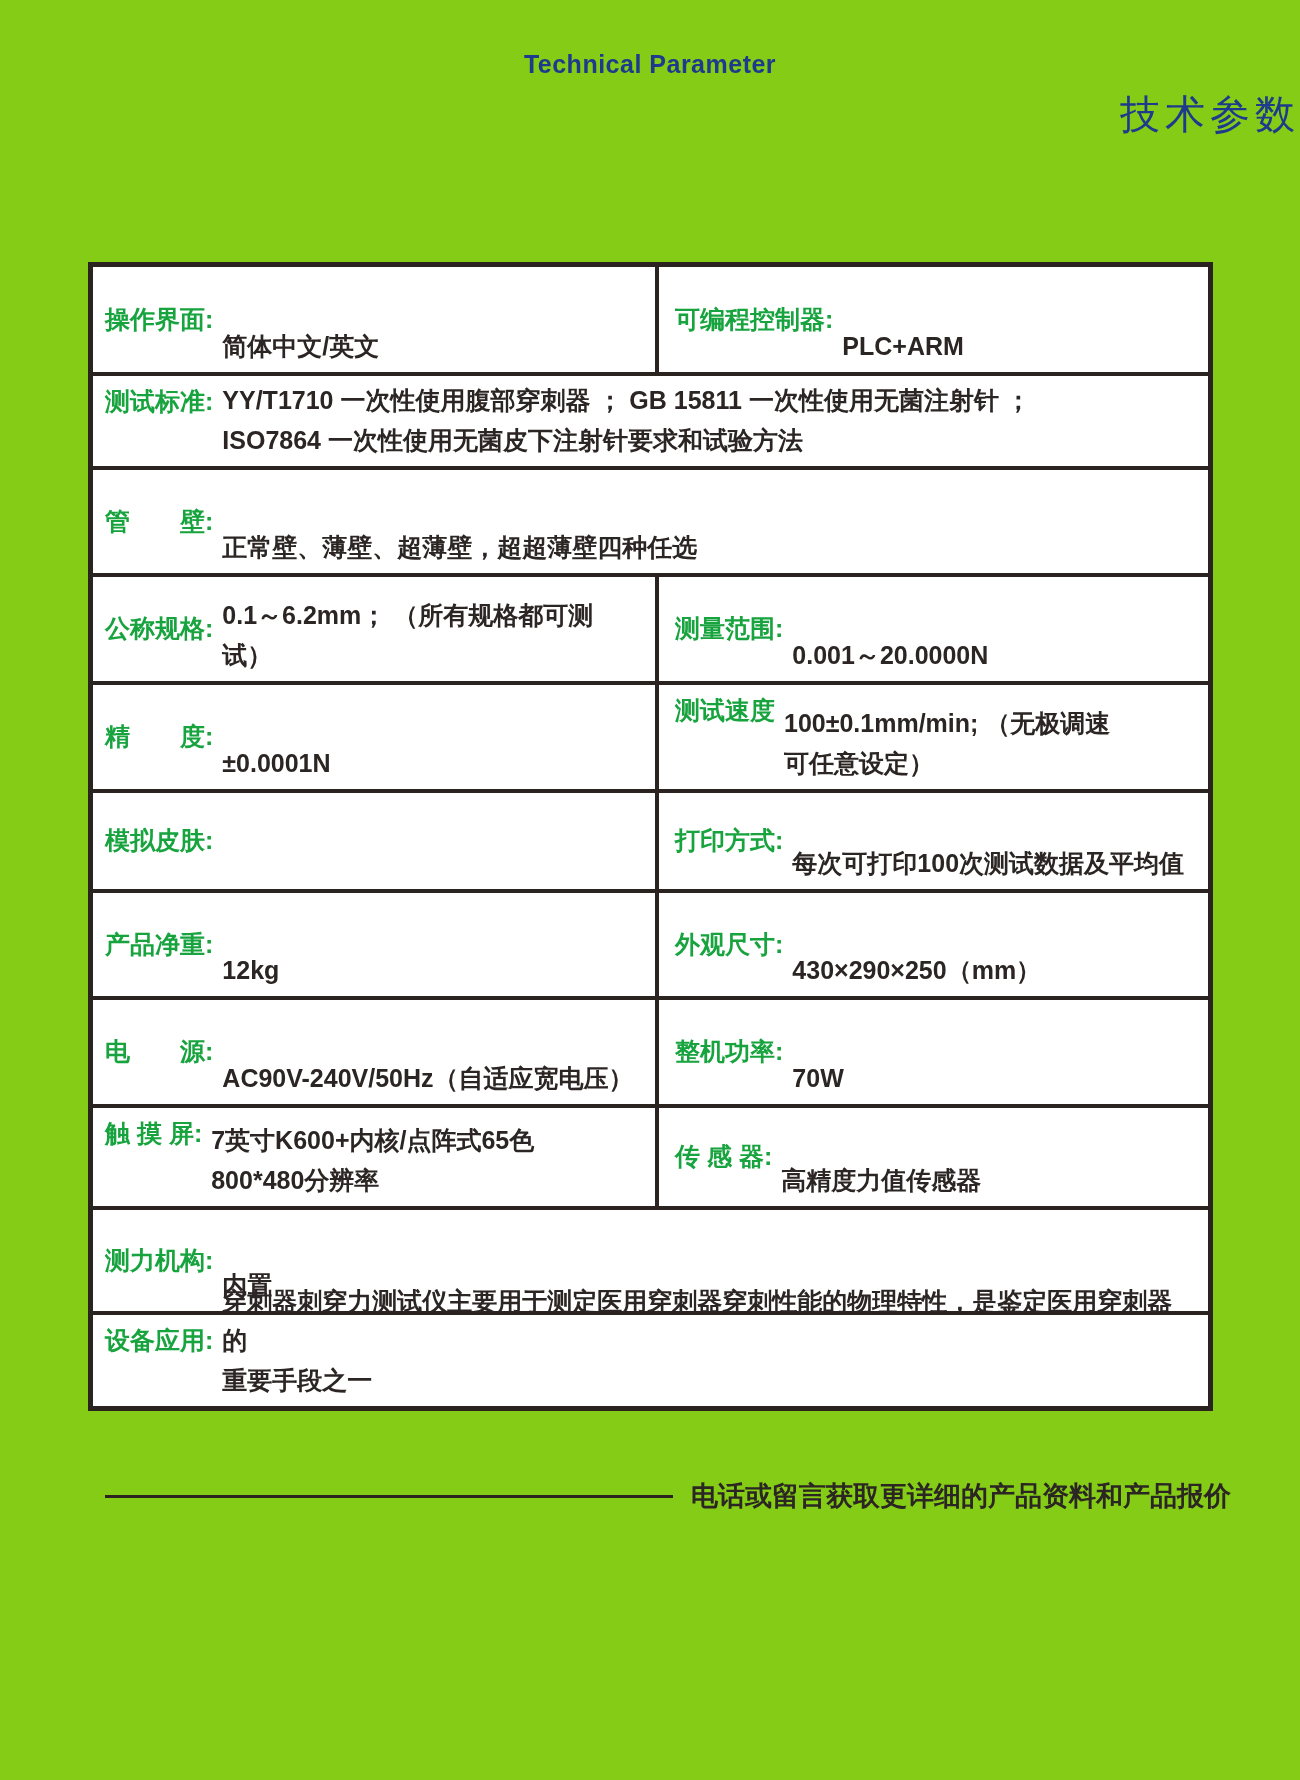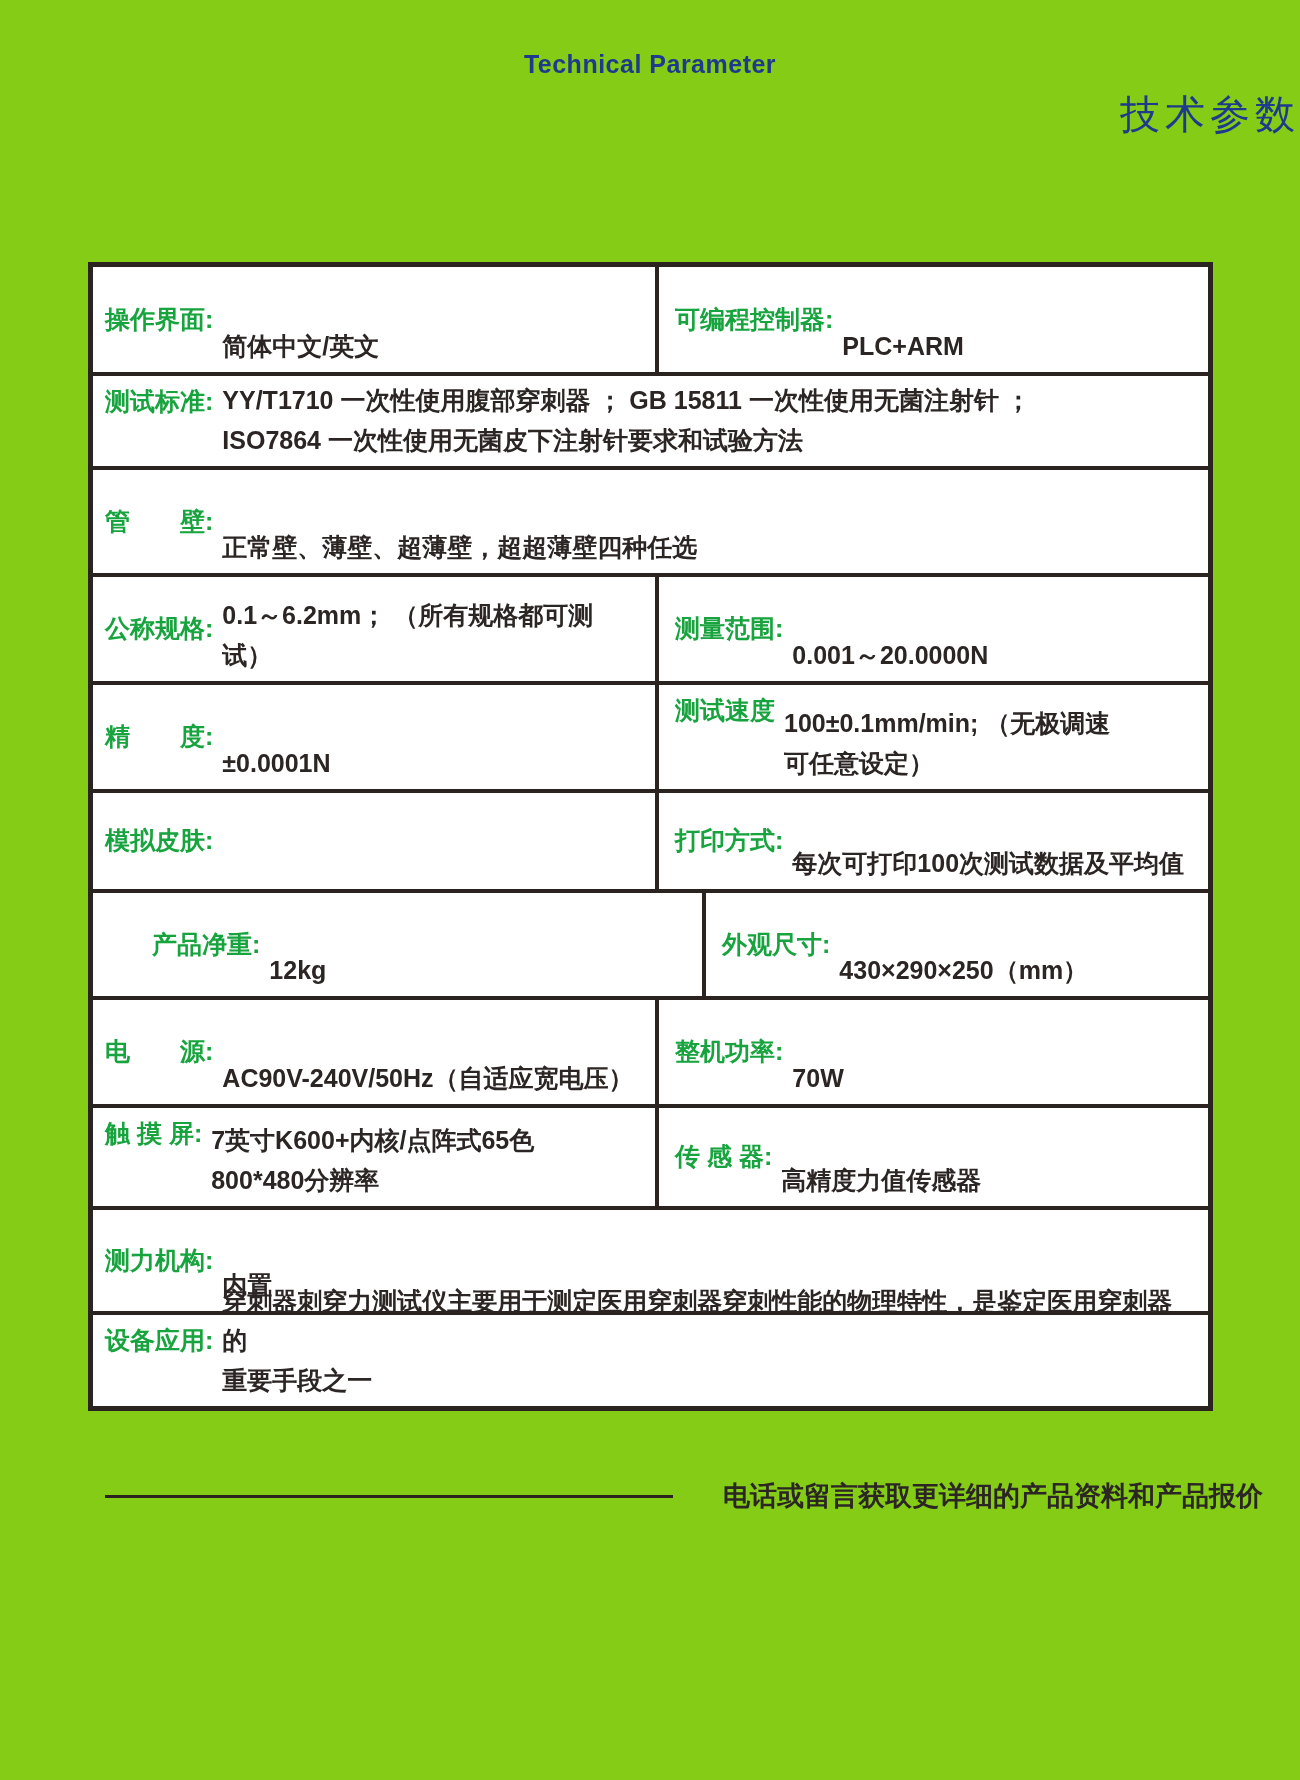--- a/index.html
+++ b/index.html
@@ -32,21 +32,21 @@
   .cell.full{width:100%;}
   .lab{
     color:var(--green);font-weight:700;white-space:pre;flex:none;
     margin-right:9px;align-self:flex-start;padding-top:0;
   }
   .cell.center-lab .lab{align-self:center;}
   .val{white-space:pre-line;font-weight:600;color:var(--text);}
 
   .footer{
     position:absolute;top:1478px;left:105px;right:70px;
-    display:flex;align-items:center;gap:32px;
+    display:flex;align-items:center;
   }
   .footer-line{width:568px;height:3px;background:var(--border);flex:none;}
   .footer-text{margin-left:18px;font-size:27px;font-weight:600;color:var(--text);white-space:nowrap;}
 </style>
 </head>
 <body>
 
 <div class="page">
 
   <div class="header">
@@ -101,21 +101,21 @@
       </div>
       <div class="row bt" style="height: 100px;">
         <div class="cell left center-lab">
           <span class="lab">模拟皮肤:</span>
         </div>
         <div class="cell right center-lab">
           <span class="lab">打印方式:</span>
           <span class="val">每次可打印100次测试数据及平均值</span>
         </div>
       </div>
-      <div class="row bt" style="height: 107px; padding-left: 47px;">
+      <div class="row bt" style="height: 107px;">
         <div class="cell left center-lab">
           <span class="lab">产品净重:</span>
           <span class="val">12kg</span>
         </div>
         <div class="cell right center-lab">
           <span class="lab">外观尺寸:</span>
           <span class="val">430×290×250（mm）</span>
         </div>
       </div>
       <div class="row bt" style="height: 108px;">

